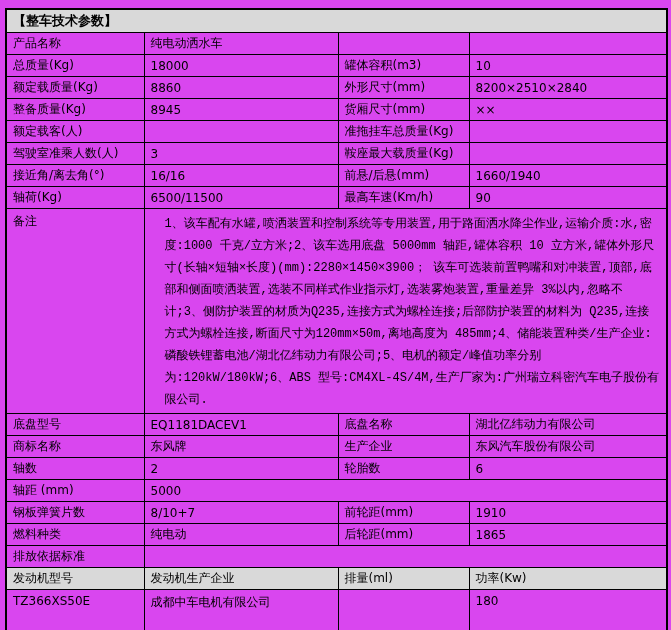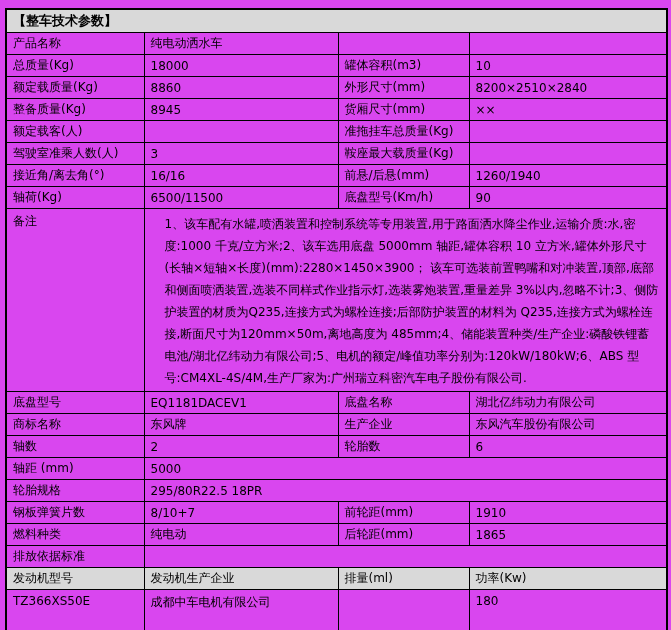--- a/index.html
+++ b/index.html
@@ -36,20 +36,21 @@
     background: #d9d9d9;
     font-weight: bold;
     font-size: 13px;
   }
   td.hdr-cell {
     background: #d9d9d9;
   }
   tr.remarks-row td {
     vertical-align: top;
     padding-top: 4px;
+    font-family: Liberation Mono, monospace;
   }
   tr.remarks-row td.value-cell {
     white-space: normal;
     line-height: 22px;
     height: 174px;
     padding-left: 20px;
   }
   tr.engine-data-row td {
     height: 38px;
     vertical-align: top;
@@ -104,26 +105,26 @@
         <tr>
           <td class="label-cell">驾驶室准乘人数(人)</td>
           <td class="value-cell">3</td>
           <td class="label-cell">鞍座最大载质量(Kg)</td>
           <td class="value-cell"></td>
         </tr>
         <tr>
           <td class="label-cell">接近角/离去角(°)</td>
           <td class="value-cell">16/16</td>
           <td class="label-cell">前悬/后悬(mm)</td>
-          <td class="value-cell">1260/1940</td>
+          <td class="value-cell">1660/1940</td>
         </tr>
         <tr>
           <td class="label-cell">轴荷(Kg)</td>
           <td class="value-cell">6500/11500</td>
-          <td class="label-cell">底盘型号(Km/h)</td>
+          <td class="label-cell">最高车速(Km/h)</td>
           <td class="value-cell">90</td>
         </tr>
         <tr class="remarks-row">
           <td class="label-cell">备注</td>
           <td colspan="3" class="value-cell">1、该车配有水罐,喷洒装置和控制系统等专用装置,用于路面洒水降尘作业,运输介质:水,密度:1000 千克/立方米;2、该车选用底盘 5000mm 轴距,罐体容积 10 立方米,罐体外形尺寸(长轴×短轴×长度)(mm):2280×1450×3900； 该车可选装前置鸭嘴和对冲装置,顶部,底部和侧面喷洒装置,选装不同样式作业指示灯,选装雾炮装置,重量差异 3%以内,忽略不计;3、侧防护装置的材质为Q235,连接方式为螺栓连接;后部防护装置的材料为 Q235,连接方式为螺栓连接,断面尺寸为120mm×50m,离地高度为 485mm;4、储能装置种类/生产企业:磷酸铁锂蓄电池/湖北亿纬动力有限公司;5、电机的额定/峰值功率分别为:120kW/180kW;6、ABS 型号:CM4XL-4S/4M,生产厂家为:广州瑞立科密汽车电子股份有限公司.</td>
         </tr>
         <tr>
           <td class="label-cell">底盘型号</td>
           <td class="value-cell">EQ1181DACEV1</td>
           <td class="label-cell">底盘名称</td>
@@ -137,24 +138,20 @@
         </tr>
         <tr>
           <td class="label-cell">轴数</td>
           <td class="value-cell">2</td>
           <td class="label-cell">轮胎数</td>
           <td class="value-cell">6</td>
         </tr>
         <tr>
           <td class="label-cell">轴距 (mm)</td>
           <td colspan="3" class="value-cell">5000</td>
-        </tr>
-        <tr>
-          <td class="label-cell">轮胎规格</td>
-          <td colspan="3" class="value-cell">295/80R22.5 18PR</td>
         </tr>
         <tr>
           <td class="label-cell">钢板弹簧片数</td>
           <td class="value-cell">8/10+7</td>
           <td class="label-cell">前轮距(mm)</td>
           <td class="value-cell">1910</td>
         </tr>
         <tr>
           <td class="label-cell">燃料种类</td>
           <td class="value-cell">纯电动</td>

